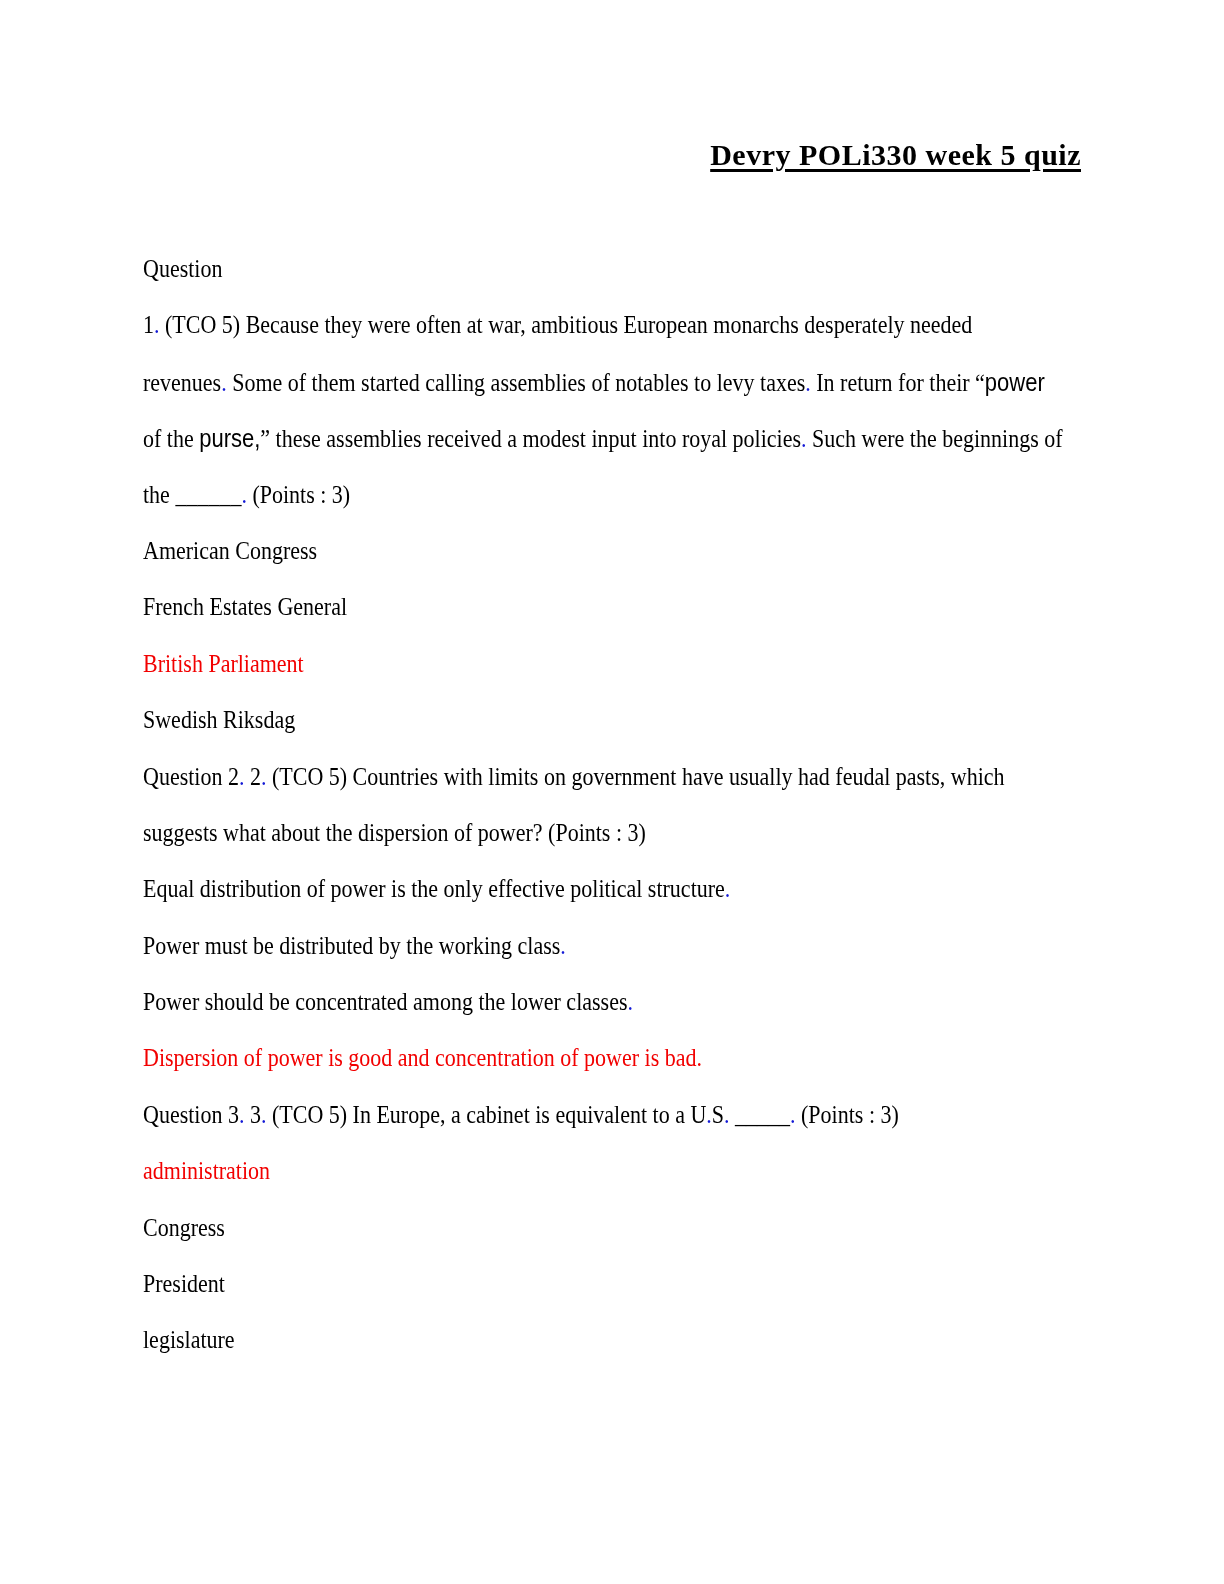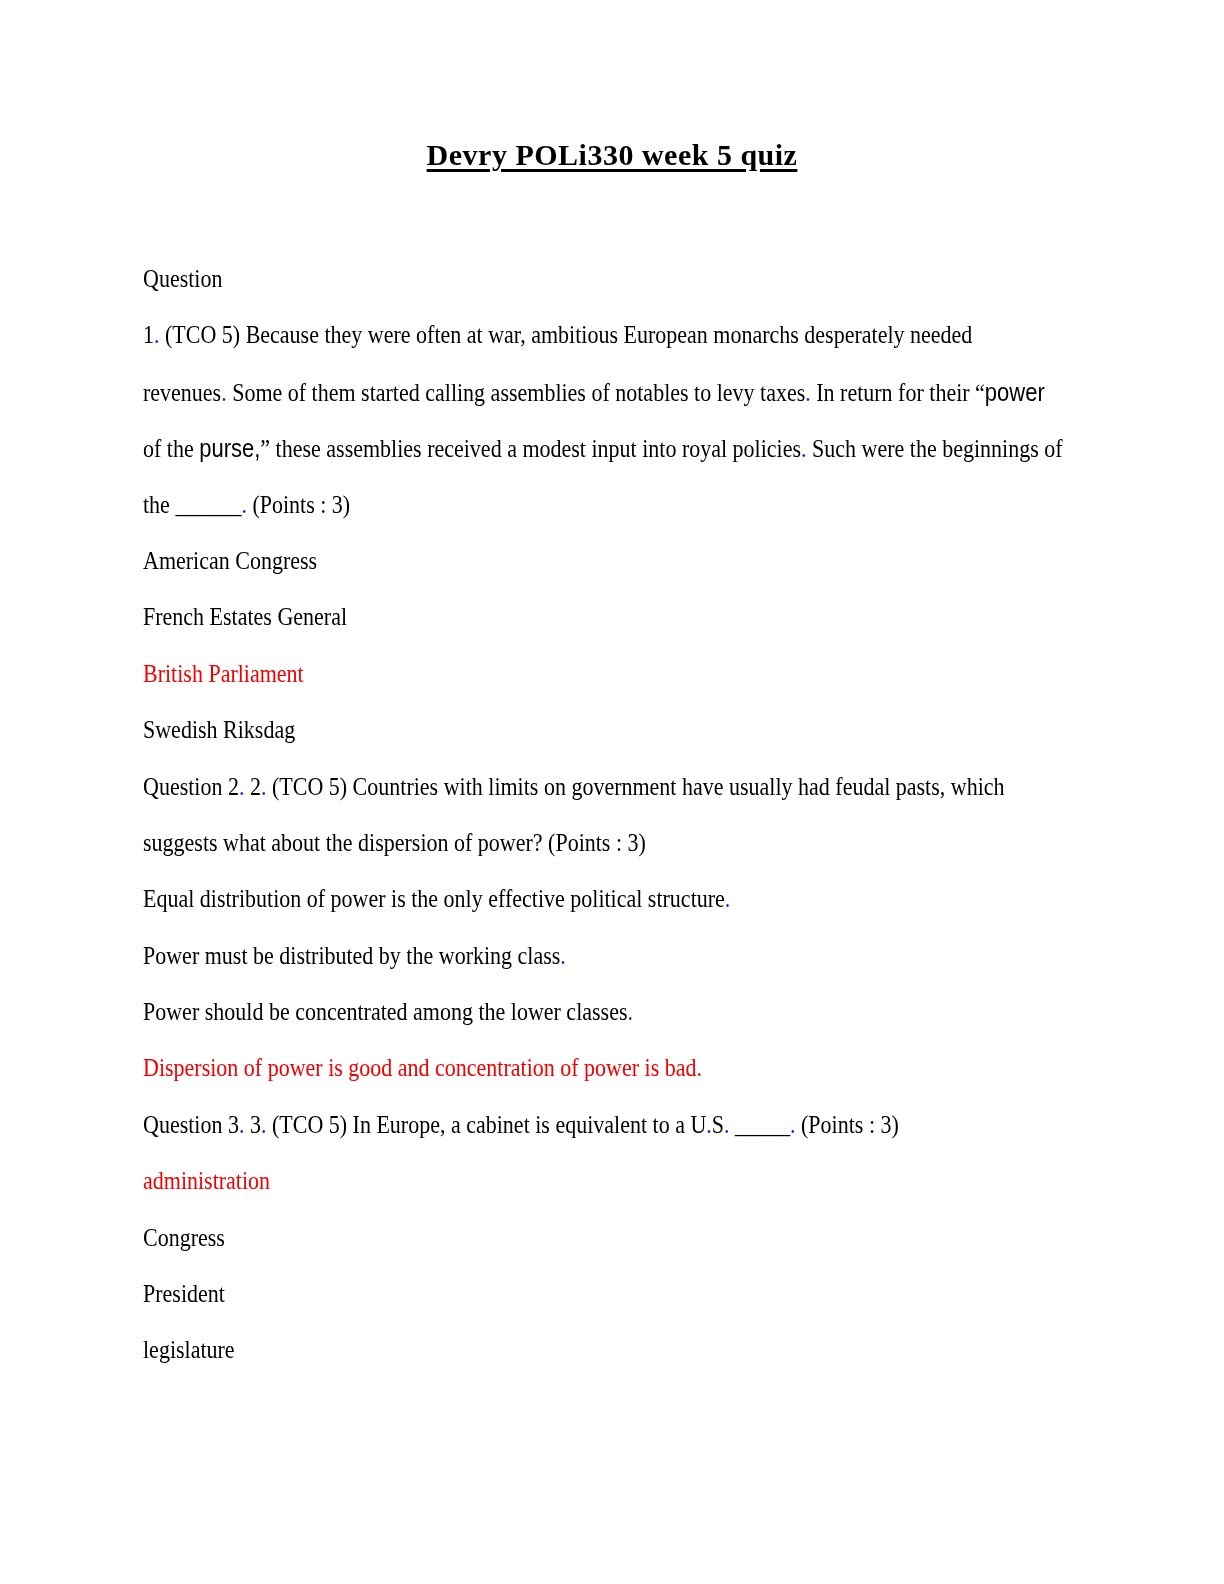--- a/index.html
+++ b/index.html
@@ -11,34 +11,34 @@
   }
   .page {
     position: relative;
     width: 1224px; height: 1584px;
     background: var(--page-bg, #ffffff);
     overflow: hidden;
   }
   .doc-title {
     position: absolute;
     top: 136px; left: 143px; width: 938px;
-    text-align: center;
+    text-align: right;
     font-family: "Liberation Serif", serif;
     font-weight: bold;
     font-size: 30px;
     line-height: 38px;
     letter-spacing: 0.5px;
     color: var(--text-black, #000000);
     text-decoration: underline;
     text-decoration-thickness: 3px;
     text-underline-offset: 4px;
   }
   .doc-body {
     position: absolute;
-    top: 251px; left: 143px; width: 1040px;
+    top: 241px; left: 143px; width: 1040px;
   }
   .line {
     height: 56.4px;
     line-height: 56.4px;
     font-size: 25px;
     white-space: nowrap;
     color: var(--text-black, #000000);
     transform: scaleX(0.88);
     transform-origin: 0 50%;
   }

